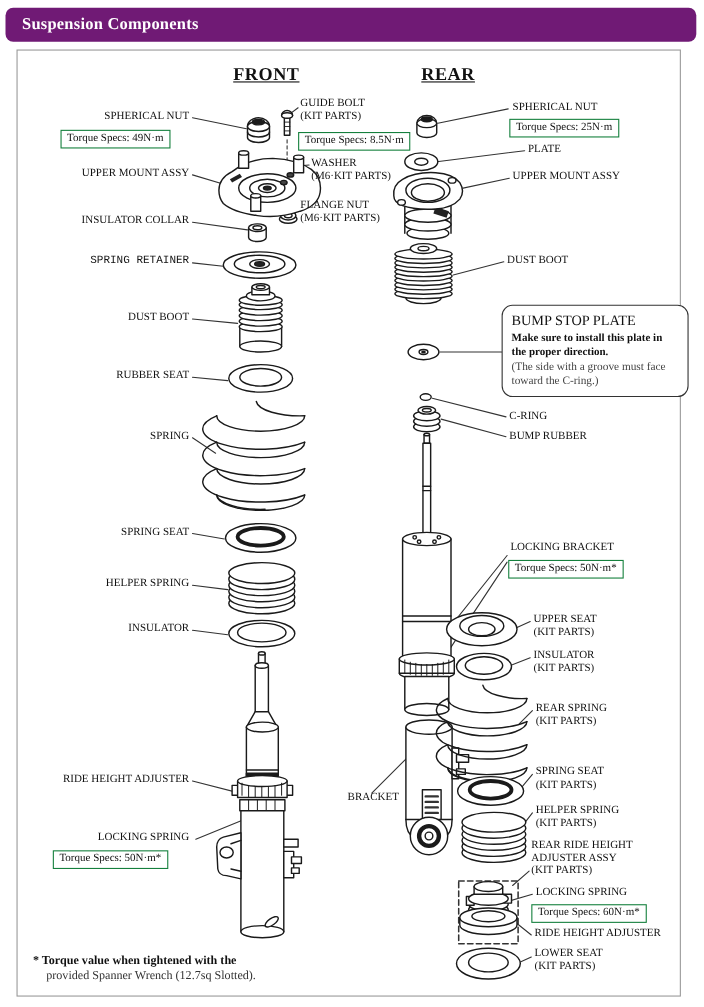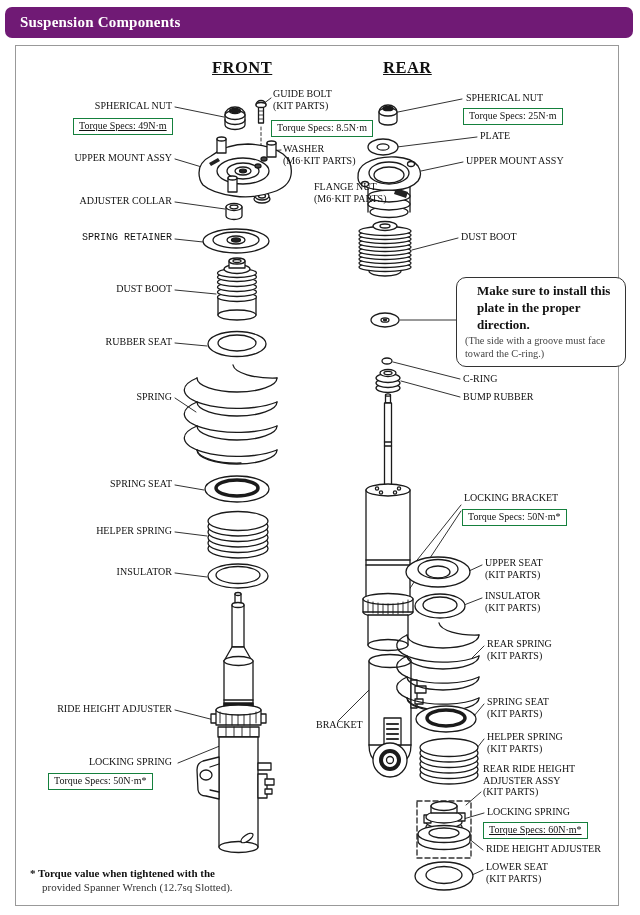--- a/index.html
+++ b/index.html
@@ -13,21 +13,21 @@
   svg.diagram{position:absolute;left:0;top:0;width:640px;height:915px;}
   .colhead{position:absolute;font-size:16.5px;font-weight:bold;
     text-decoration:underline;letter-spacing:.5px;}
   .lbl{position:absolute;font-size:10px;line-height:1.15;white-space:pre-line;}
   .ra{left:10px;width:162px;text-align:right;}
   .tbox{position:absolute;font-size:10px;line-height:1.2;background:#fff;
     border:1px solid #15803d;padding:1px 5px 2px;white-space:nowrap;}
   .notebox{position:absolute;left:456px;top:277px;width:152px;background:#fff;
     border:1.5px solid #333;border-radius:10px;padding:5px 8px 6px;}
   .nb-title{font-size:13px;margin-bottom:2px;}
-  .nb1{font-size:13px;font-weight:bold;line-height:1.3;margin-left:12px;}
+  .nb1{font-size:10px;font-weight:bold;line-height:1.3;}
   .nb2{font-size:10.3px;color:#444;line-height:1.3;}
   .foot1{position:absolute;left:30px;top:867px;font-size:11px;font-weight:bold;}
   .foot2{position:absolute;left:42px;top:881px;font-size:11px;color:#333;}
 </style>
 </head>
 <body>
 
 <div class="titlebar">Suspension Components</div>
 <div class="frame"></div>
 
@@ -360,48 +360,49 @@
       <ellipse cx="444" cy="876" rx="29" ry="14"></ellipse>
       <ellipse cx="444" cy="875" rx="18" ry="8.5"></ellipse>
     </g>
   </g>
 </svg>
 
 <div class="colhead" style="left:212px;top:58px;">FRONT</div>
 <div class="colhead" style="left:383px;top:58px;">REAR</div>
 
 <div class="lbl ra" style="top:100px;">SPHERICAL NUT</div>
-<div class="tbox" style="left:73px;top:118px;text-decoration:underline;">Torque Specs: 49N·m</div>
+<div class="tbox" style="left:55px;top:118px;">Torque Specs: 49N·m</div>
 <div class="lbl" style="left:273px;top:88px;">GUIDE BOLT
 (KIT PARTS)</div>
 <div class="tbox" style="left:271px;top:120px;">Torque Specs: 8.5N·m</div>
 <div class="lbl" style="left:283px;top:143px;">WASHER
 (M6·KIT PARTS)</div>
 <div class="lbl ra" style="top:152px;">UPPER MOUNT ASSY</div>
-<div class="lbl" style="left:273px;top:181px;margin-left:41px;">FLANGE NUT
+<div class="lbl" style="left:273px;top:181px;">FLANGE NUT
 (M6·KIT PARTS)</div>
-<div class="lbl ra" style="top:195px;">ADJUSTER COLLAR</div>
+<div class="lbl ra" style="top:195px;">INSULATOR COLLAR</div>
 <div class="lbl ra" style="top:232px;font-family:Liberation Mono, monospace;">SPRING RETAINER</div>
 <div class="lbl ra" style="top:283px;">DUST BOOT</div>
 <div class="lbl ra" style="top:336px;">RUBBER SEAT</div>
 <div class="lbl ra" style="top:391px;">SPRING</div>
 <div class="lbl ra" style="top:478px;">SPRING SEAT</div>
 <div class="lbl ra" style="top:525px;">HELPER SPRING</div>
 <div class="lbl ra" style="top:566px;">INSULATOR</div>
 <div class="lbl ra" style="top:703px;">RIDE HEIGHT ADJUSTER</div>
 <div class="lbl ra" style="top:756px;">LOCKING SPRING</div>
 <div class="tbox" style="left:48px;top:773px;">Torque Specs: 50N·m*</div>
 
 <div class="lbl" style="left:466px;top:92px;">SPHERICAL NUT</div>
 <div class="tbox" style="left:463px;top:108px;">Torque Specs: 25N·m</div>
 <div class="lbl" style="left:480px;top:130px;">PLATE</div>
 <div class="lbl" style="left:466px;top:155px;">UPPER MOUNT ASSY</div>
 <div class="lbl" style="left:461px;top:231px;">DUST BOOT</div>
 
 <div class="notebox">
+  <div class="nb-title">BUMP STOP PLATE</div>
   <div class="nb1">Make sure to install this plate in the proper direction.</div>
   <div class="nb2">(The side with a groove must face toward the C-ring.)</div>
 </div>
 
 <div class="lbl" style="left:463px;top:373px;">C-RING</div>
 <div class="lbl" style="left:463px;top:391px;">BUMP RUBBER</div>
 <div class="lbl" style="left:464px;top:492px;">LOCKING BRACKET</div>
 <div class="tbox" style="left:462px;top:509px;">Torque Specs: 50N·m*</div>
 <div class="lbl" style="left:485px;top:557px;">UPPER SEAT
 (KIT PARTS)</div>
@@ -411,19 +412,19 @@
 (KIT PARTS)</div>
 <div class="lbl" style="left:300px;top:719px;margin-left:16px;">BRACKET</div>
 <div class="lbl" style="left:487px;top:696px;">SPRING SEAT
 (KIT PARTS)</div>
 <div class="lbl" style="left:487px;top:731px;">HELPER SPRING
 (KIT PARTS)</div>
 <div class="lbl" style="left:483px;top:763px;">REAR RIDE HEIGHT
 ADJUSTER ASSY
 (KIT PARTS)</div>
 <div class="lbl" style="left:487px;top:806px;">LOCKING SPRING</div>
-<div class="tbox" style="left:483px;top:822px;text-decoration:underline;">Torque Specs: 60N·m*</div>
+<div class="tbox" style="left:483px;top:822px;">Torque Specs: 60N·m*</div>
 <div class="lbl" style="left:486px;top:843px;">RIDE HEIGHT ADJUSTER</div>
 <div class="lbl" style="left:486px;top:861px;">LOWER SEAT
 (KIT PARTS)</div>
 
 <div class="foot1">* Torque value when tightened with the</div>
 <div class="foot2">provided Spanner Wrench (12.7sq Slotted).</div>
 
 </body></html>

